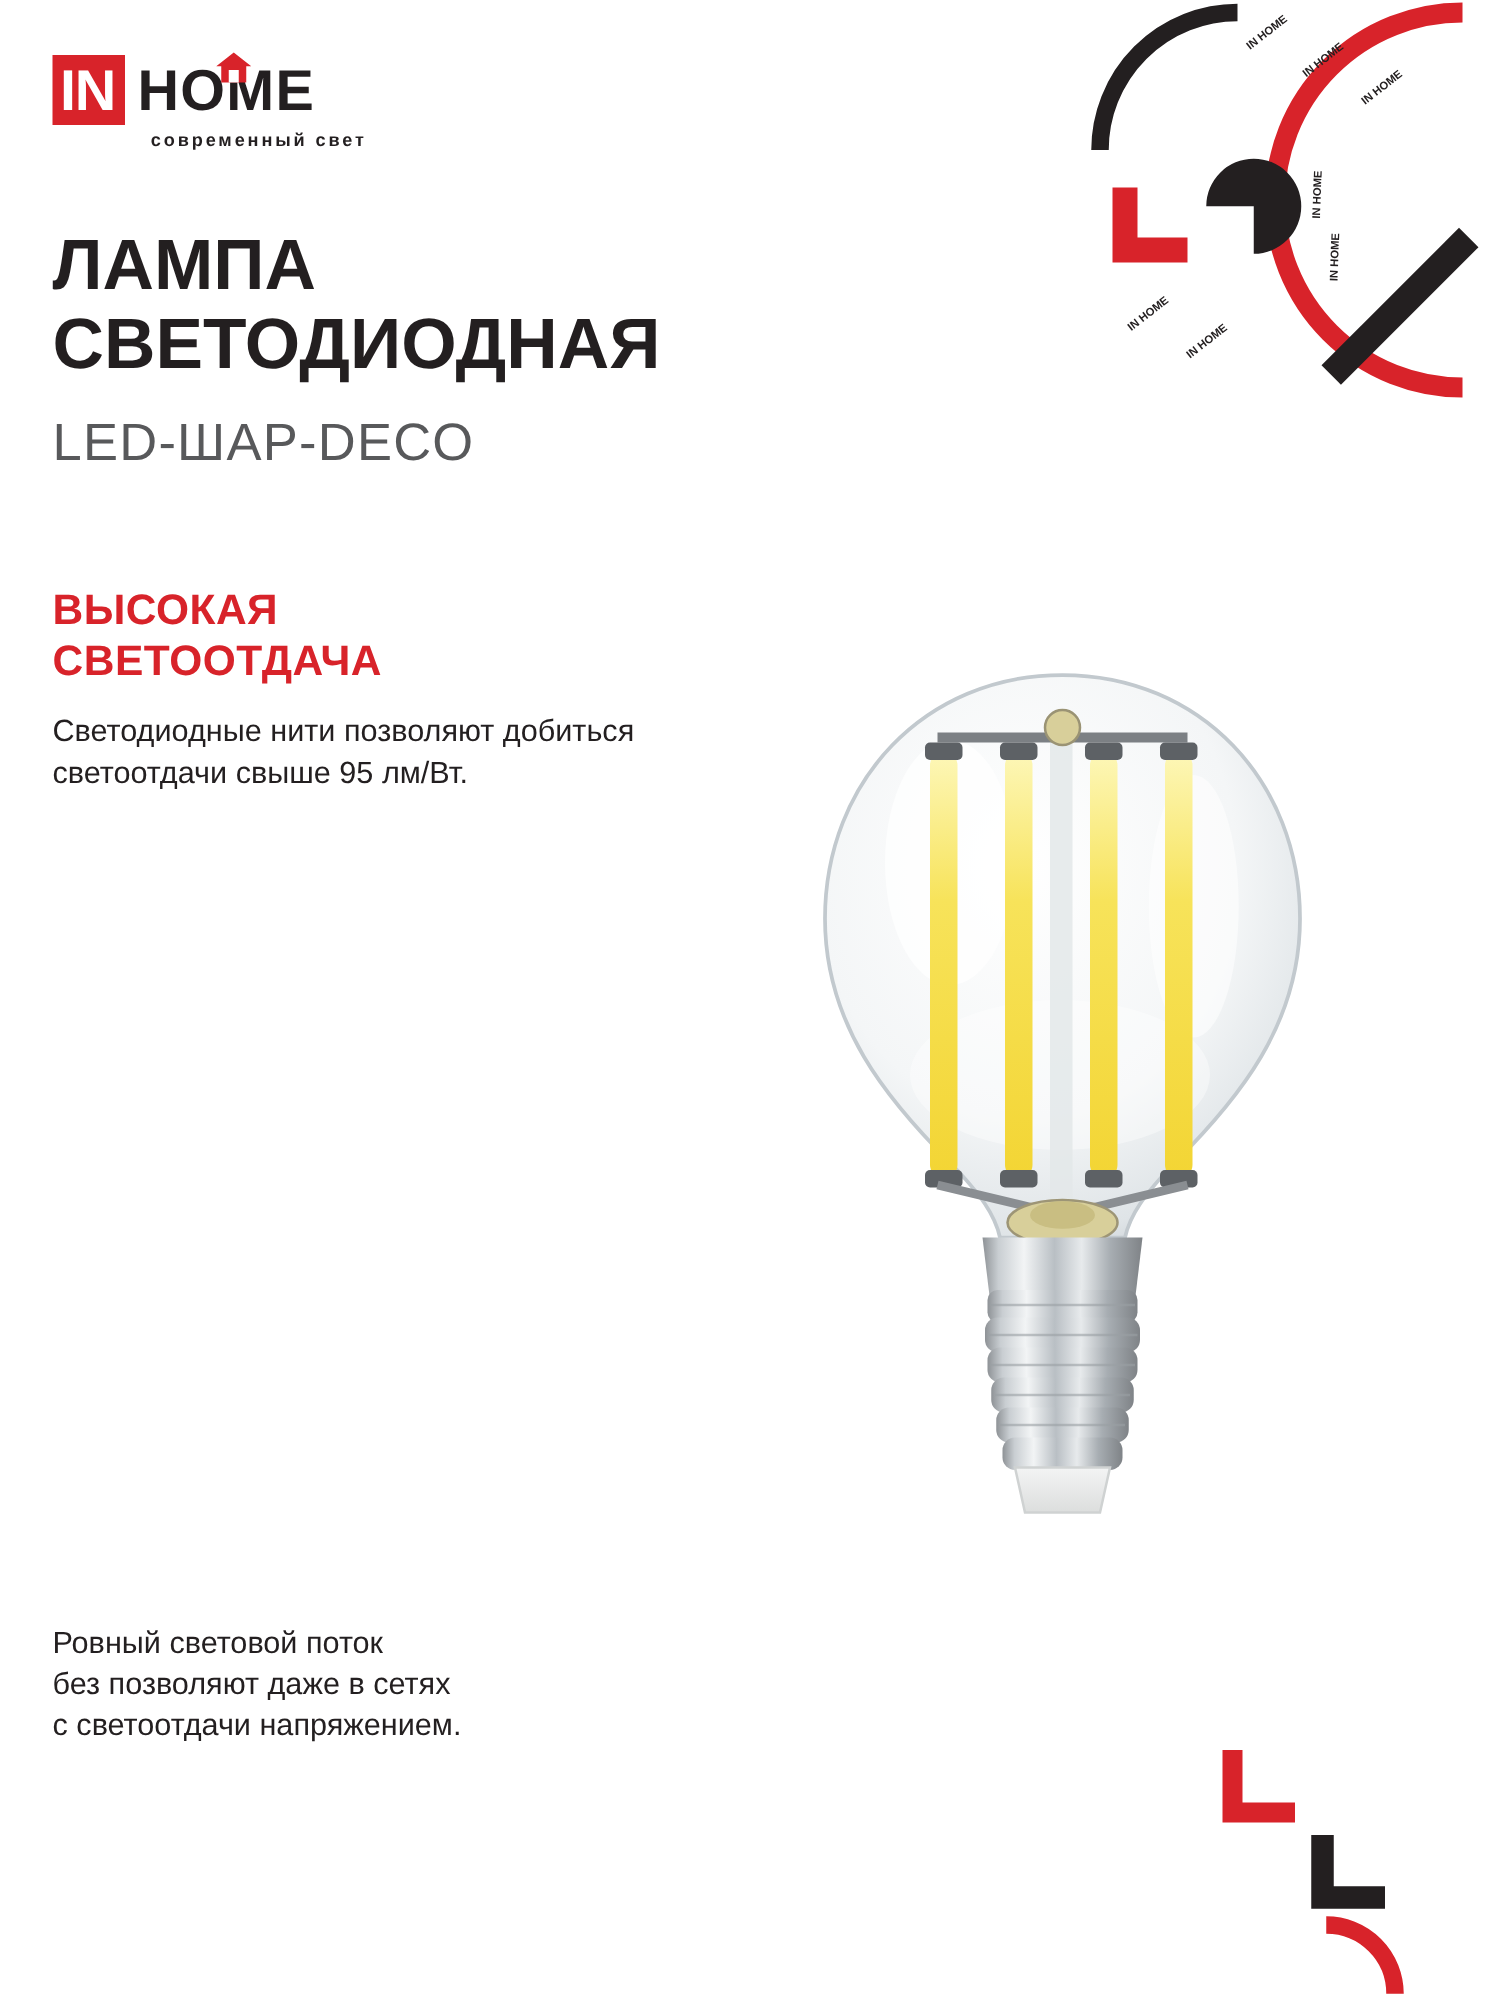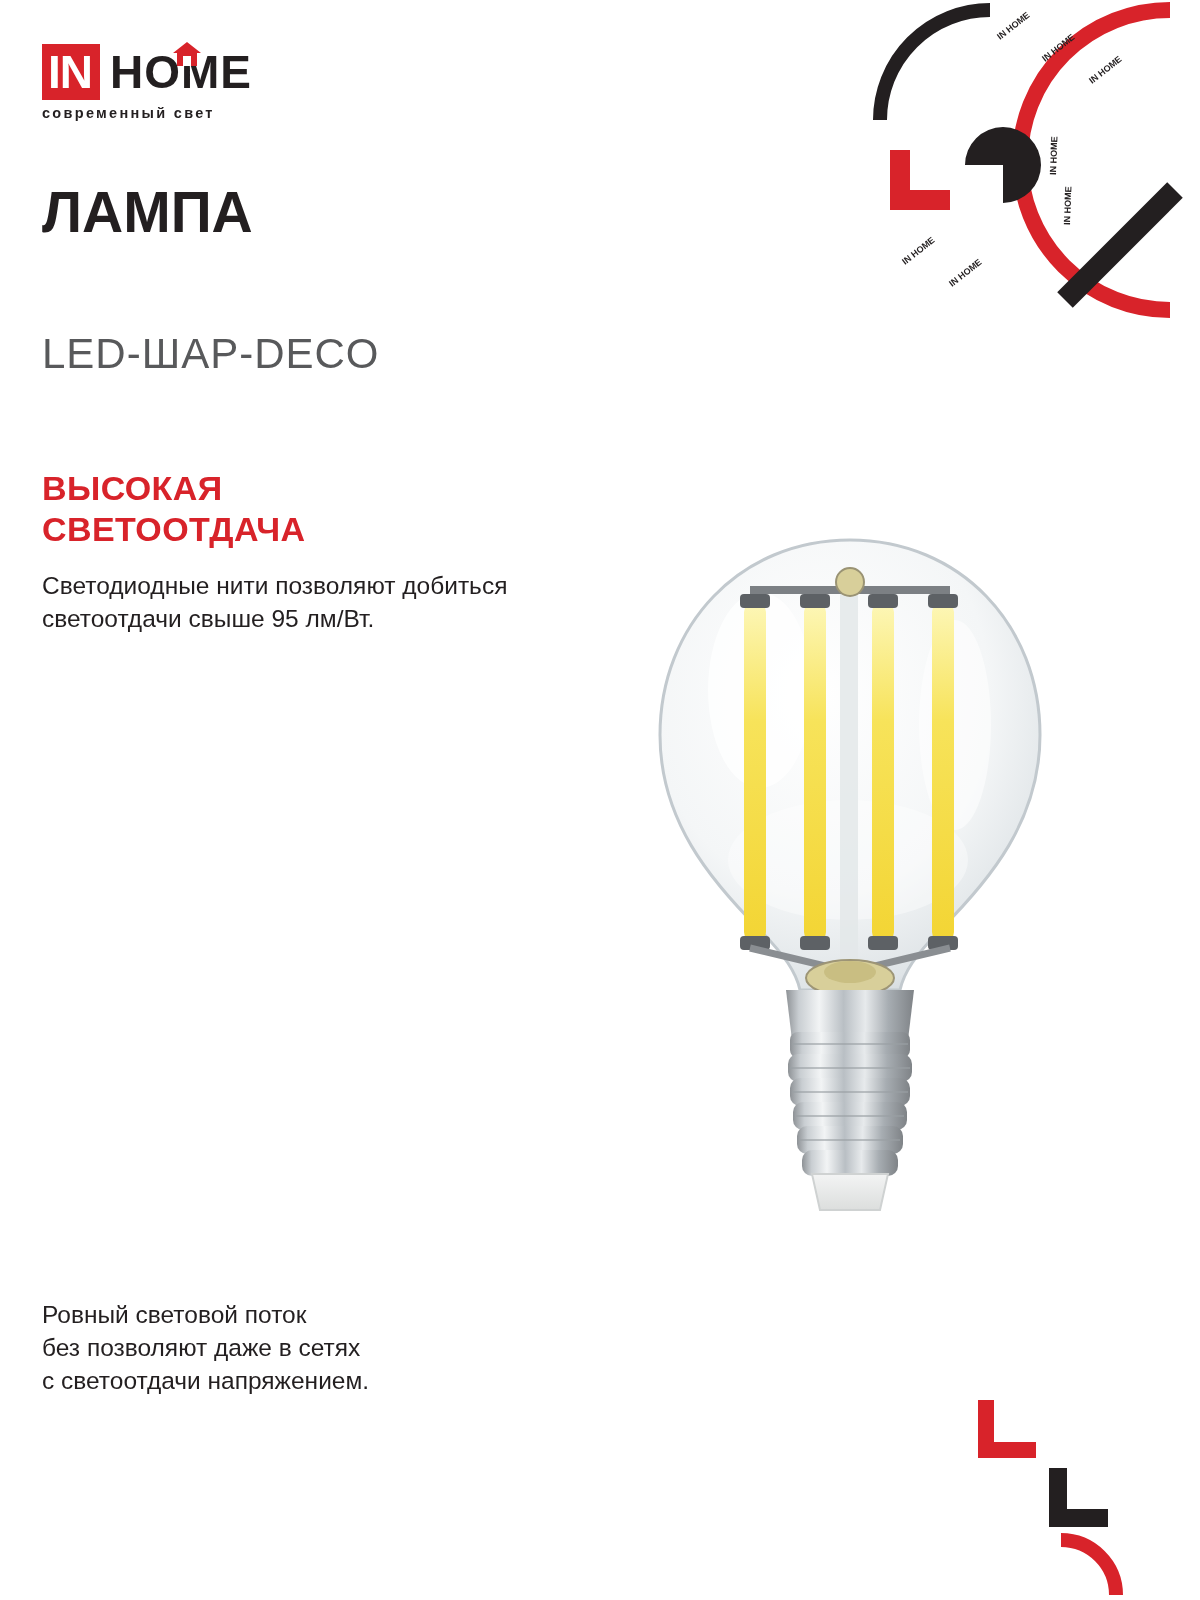--- a/index.html
+++ b/index.html
@@ -52,21 +52,21 @@
     top: -3px;
     width: 30px;
     height: 26px;
   }
   .logo-sub {
     margin-top: 5px;
     font-size: 14.5px;
     letter-spacing: 2.3px;
     color: #231f20;
     font-weight: bold;
-    text-align: left;
+    text-align: center;
     width: 330px;
     padding-right: 0px;
   }
 
   
   .title-main {
     position: absolute;
     left: 42px;
     top: 162px;
     font-size: 57px;
@@ -167,20 +167,21 @@
     <text x="222" y="84" transform="rotate(-38 222 84)">IN HOME</text>
     <text x="35" y="265" transform="rotate(-38 35 265)">IN HOME</text>
     <text x="82" y="287" transform="rotate(-38 82 287)">IN HOME</text>
     <text x="200" y="225" transform="rotate(-88 200 225)">IN HOME</text>
     <text x="186" y="175" transform="rotate(-88 186 175)">IN HOME</text>
   </g>
 </svg>
 
 <div class="title-main">
   <div>ЛАМПА</div>
+  <div>СВЕТОДИОДНАЯ</div>
 </div>
 <div class="title-model">LED-ШАР-DECO</div>
 
 <div class="feature" id="feature-1">
   <div class="feature-head">
     <div>ВЫСОКАЯ</div>
     <div>СВЕТООТДАЧА</div>
   </div>
   <div class="feature-body">
     <div>Светодиодные нити позволяют добиться</div>

